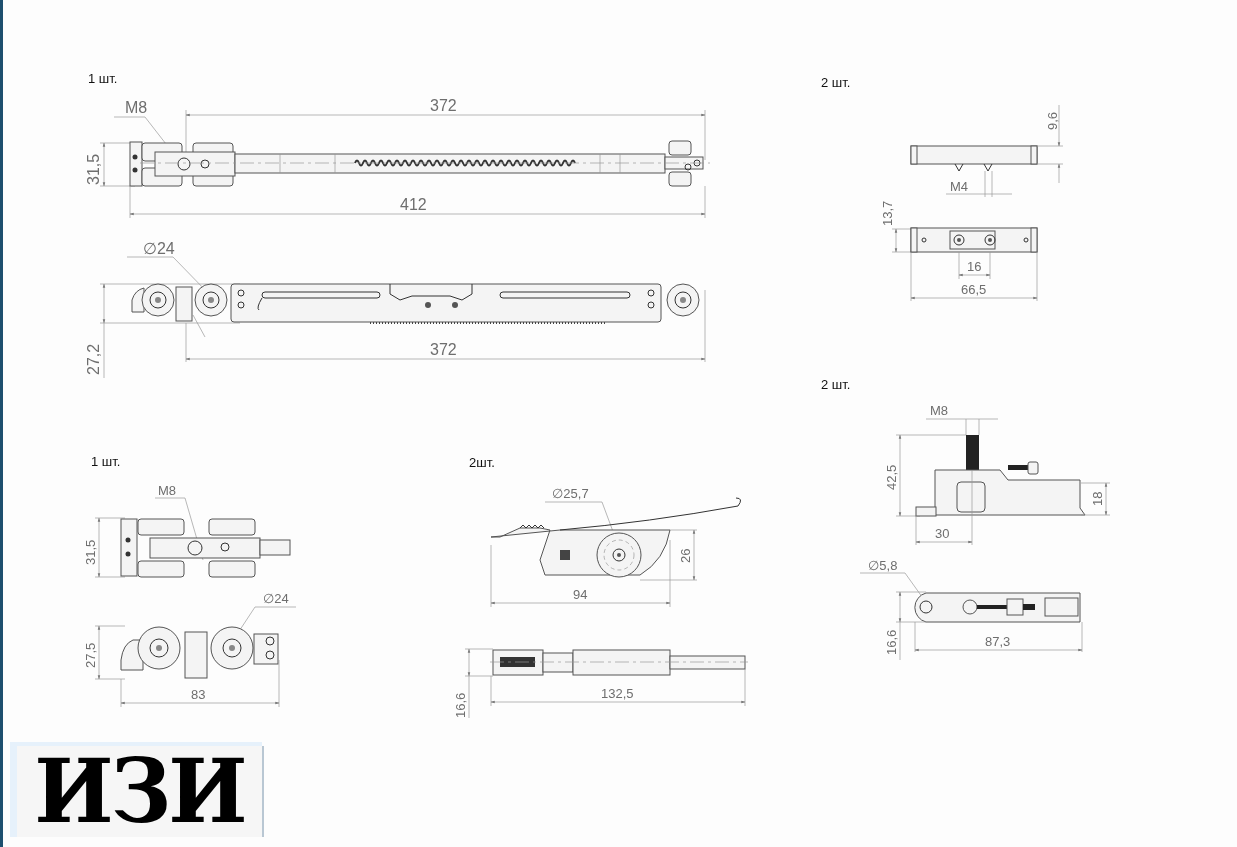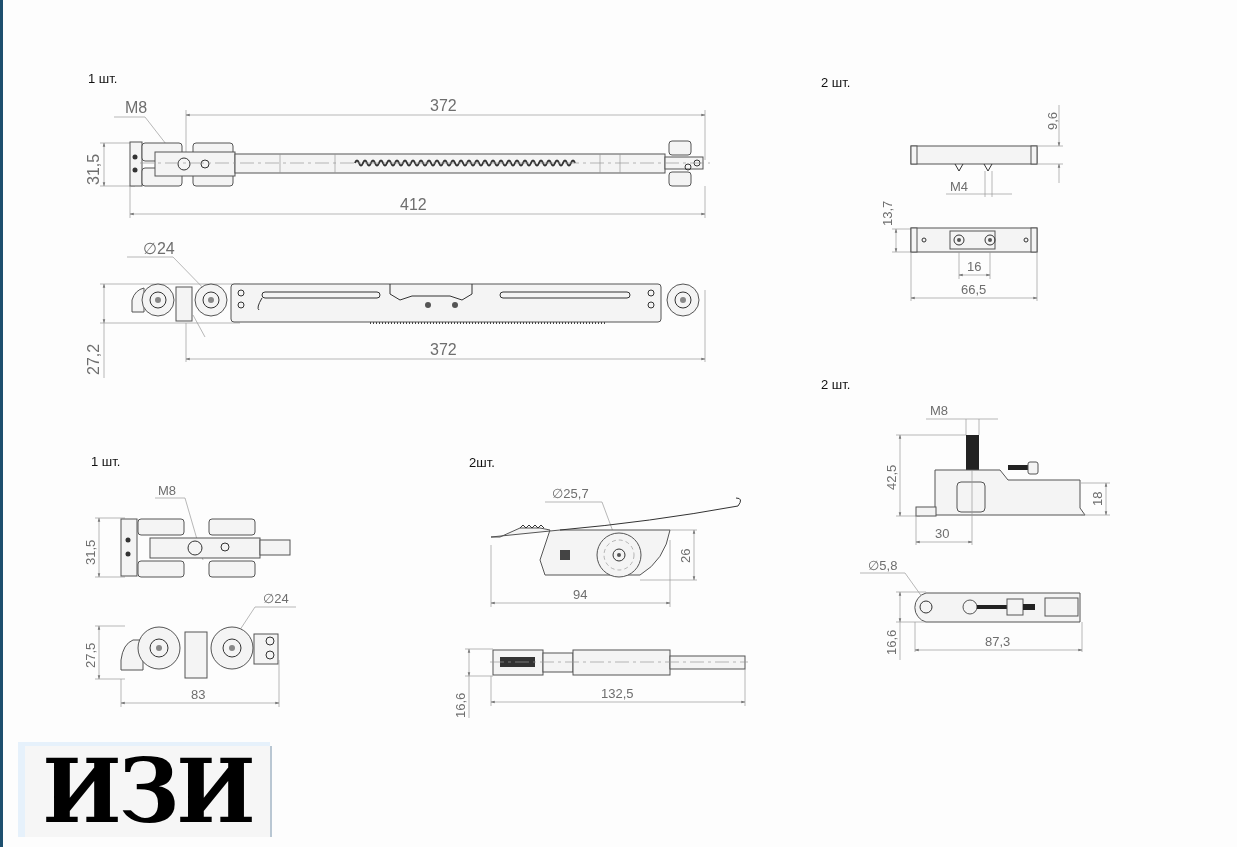--- a/index.html
+++ b/index.html
@@ -9,21 +9,21 @@
     font-family:"Liberation Sans", sans-serif;
   }
   .left-rule { position:absolute; left:0; top:0; width:3px; height:847px; background:#1d4f6e; }
   svg.drawing { position:absolute; left:0; top:0; }
   .qty { font-family:"Liberation Sans", sans-serif; font-size:13px; fill:#111; }
   .dim { font-family:"Liberation Sans", sans-serif; fill:#6e6e6e; }
   .ln { stroke:#555; stroke-width:1; fill:#f4f4f4; }
   .thin { stroke:#999; stroke-width:0.7; fill:none; }
   .dk { stroke:#333; stroke-width:1; fill:none; }
   .logo-box {
-    position:absolute; left:18px; top:742px; width:252px; height:95px;
+    position:absolute; left:10px; top:742px; width:252px; height:95px;
     background:#e6f1fb; 
   }
   .logo-inner {
     position:absolute; left:7px; top:4px; width:245px; height:91px;
     background:#f6f6f6; border-right:2px solid #b9c7d3;
     display:flex; align-items:center; justify-content:center;
   }
   .logo-text {
     font-family:"DejaVu Serif", "Liberation Serif", serif;
     font-weight:bold; font-size:84px; line-height:1; color:#000;

